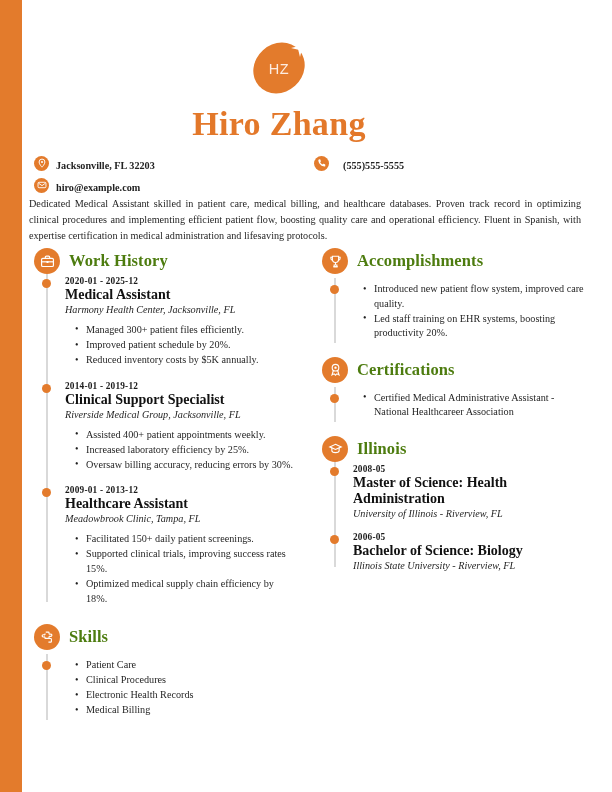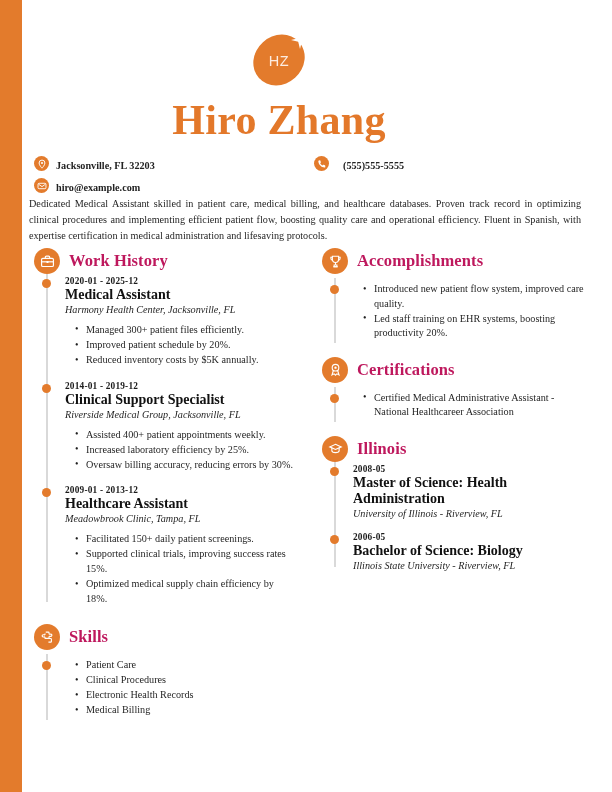--- a/index.html
+++ b/index.html
@@ -22,21 +22,21 @@
     top: 0;
     width: 22px;
     height: 792px;
     background: #E37B2C;
   }
 
   
   .header {
     position: absolute;
     left: 22px;
-    top: 8px;
+    top: 16px;
     width: 514px;
   }
   .logo-wrap {
     position: relative;
     width: 70px;
     height: 62px;
     margin: 22px auto 0 auto;
   }
   .logo-ellipse {
     position: absolute;
@@ -66,21 +66,21 @@
   .spark {
     position: absolute;
     fill: #ffffff;
   }
   .spark-a { right: 5px; top: 1px; width: 18px; height: 18px; }
   .spark-b { left: 11px; bottom: 2px; width: 11px; height: 11px; }
 
   .full-name {
     text-align: center;
     color: #E3782A;
-    font-size: 42px;
+    font-size: 34px;
     font-weight: bold;
     letter-spacing: 0.3px;
     margin-top: 6px;
     line-height: 1.05;
   }
 
   .contacts {
     position: relative;
     margin-top: 14px;
     height: 50px;
@@ -150,21 +150,21 @@
     height: 26px;
     border-radius: 50%;
     background: #E37B2C;
     display: flex;
     align-items: center;
     justify-content: center;
     flex: none;
   }
   .sec-icon svg { display: block; }
   .sec-title {
-    color: #be185d;
+    color: #4d7c0f;
     font-size: 16.5px;
     font-weight: bold;
     letter-spacing: 0.1px;
   }
 
   
   .tl {
     position: relative;
     padding-left: 31px;
     margin-top: 2px;

